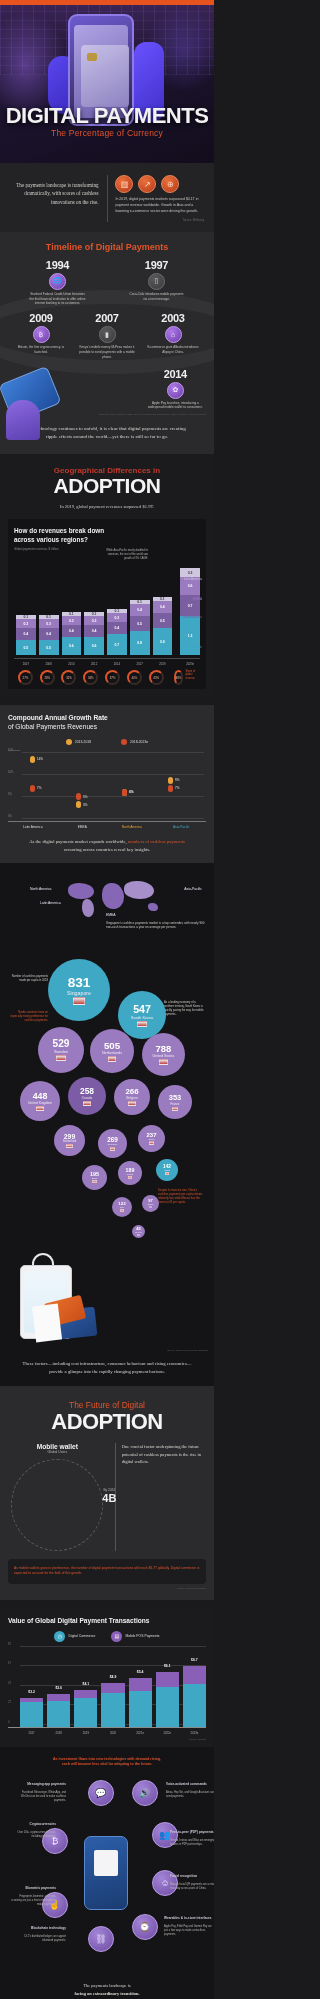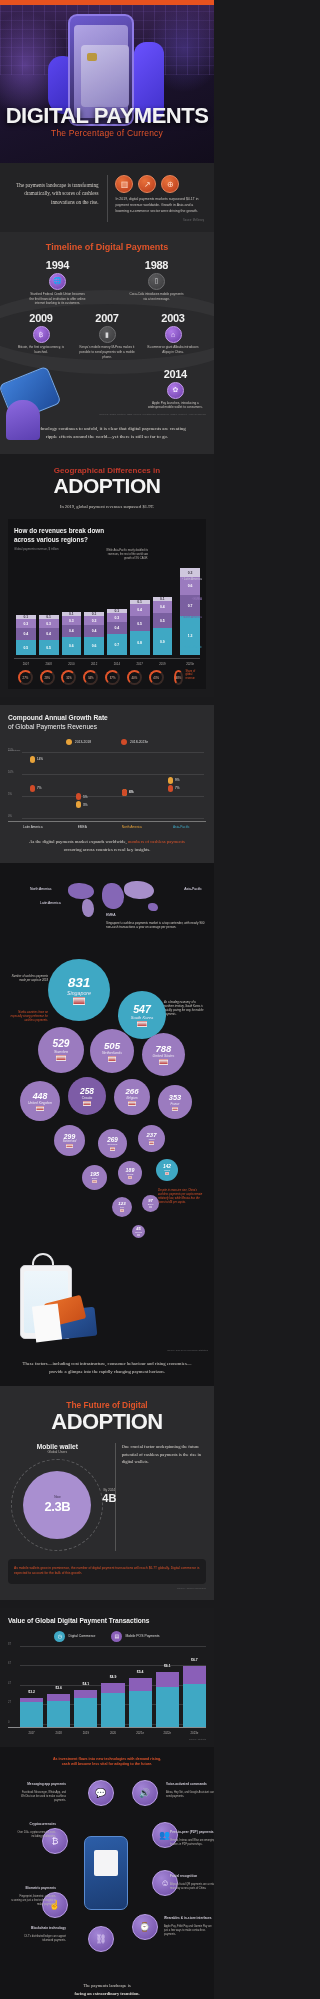--- a/index.html
+++ b/index.html
@@ -106,21 +106,21 @@
   .cagr-x { display:flex; margin-top:3px; }
   .cx { flex:1; text-align:center; font-size:3.2px; }
   .cagr-out { font-size:4.7px; text-align:center; line-height:1.7; color:#ddd9d3; padding:9px 12px 0; font-family:"Liberation Serif", serif; }
 
   
   .mapsec { background:#141416; padding:8px 6px 10px; position:relative; }
   .wmap { position:relative; height:50px; }
   .mp { position:absolute; background:#8f6fc4; border-radius:40% 55% 45% 50%; opacity:.92; }
   .mlab { position:absolute; font-size:3.4px; color:#e6e2f2; }
   .mnote { font-size:3px; color:#cfcbc5; line-height:1.55; }
-  .bubwrap { position:relative; height:300px; margin-top:4px;font-style:italic; }
+  .bubwrap { position:relative; height:300px; margin-top:4px; }
   .bub { position:absolute; border-radius:50%; display:flex; flex-direction:column; align-items:center; justify-content:center; }
   .bub .n { font-weight:bold; color:#fff; }
   .bub .c { color:#efeaf6; }
   .flag { margin-top:1px; border:.5px solid rgba(255,255,255,.4); }
   .b-teal { background:#3fa8c4; }
   .b-pur { background:#9b7bbf; }
   .b-pur2 { background:#7d5ca6; }
   .side-note { position:absolute; font-size:2.7px; line-height:1.5; color:#cfcbc5; }
   .orange { color:#e0542a; }
 
@@ -129,21 +129,21 @@
   .tab-scr { position:absolute; left:3px; top:5px; right:3px; bottom:5px; background:linear-gradient(180deg,#eef6fb,#dfeef7); border-radius:2px; }
   .wifi { position:absolute; left:26px; top:2px; width:22px; height:12px; border:2px solid #e8e8ea; border-bottom:none; border-radius:22px 22px 0 0; }
   .ccard { position:absolute; left:44px; top:58px; width:46px; height:29px; background:linear-gradient(150deg,#2f5fa8,#1d3f7a); border-radius:3px; transform:rotate(-6deg); }
   .ccard2 { position:absolute; left:40px; top:48px; width:38px; height:24px; background:linear-gradient(150deg,#e8702a,#c94f18); border-radius:3px; transform:rotate(-14deg); }
   .receipt { position:absolute; left:28px; top:54px; width:26px; height:36px; background:#fafafa; transform:rotate(-7deg); }
   .mapsrc { font-size:2.4px; color:#5e5e60; text-align:right; margin-top:2px; }
   .map-out { font-size:4.7px; text-align:center; line-height:1.7; color:#ddd9d3; padding:8px 10px 0; font-family:"Liberation Serif", serif; }
 
   
   .future { background:#2b2b2d; padding:14px 8px 10px; }
-  .f-k { text-align:center; font-size:8.4px; color:#e0542a; font-weight:bold; }
+  .f-k { text-align:center; font-size:8.4px; color:#e0542a; font-weight:normal; }
   .f-t { text-align:center; font-size:22px; font-weight:bold; color:#f4f4f4; letter-spacing:-.6px; line-height:1.05; }
   .f-row { display:flex; gap:8px; margin-top:10px; }
   .f-left { width:52%; }
   .f-right { width:48%; font-size:4.6px; line-height:1.7; color:#ddd9d3; font-family:"Liberation Serif", serif; border-left:1px solid #555; padding-left:6px; }
   .mw-t { text-align:center; font-size:6.6px; font-weight:bold; color:#f0f0f0; }
   .mw-s { text-align:center; font-size:3.4px; color:#b8b4b0; }
   .mw-ring { position:relative; width:92px; height:92px; margin:5px auto 0; border-radius:50%; border:1px dashed #5a5a5c; display:flex; align-items:center; justify-content:center; }
   .mw-circle { width:68px; height:68px; border-radius:50%; background:#a98fd0; display:flex; flex-direction:column; align-items:center; justify-content:center; }
   .mw-lab { font-size:3.2px; color:#3a2f4a; }
   .mw-val { font-size:13px; font-weight:bold; color:#fff; letter-spacing:-.5px; }
@@ -227,21 +227,21 @@
     <div class="tl-title">Timeline of Digital Payments</div>
     <div class="tl-snake"></div>
 
     <div class="tl-row">
       <div class="tl-item">
         <div class="tl-year">1994</div>
         <div class="tl-icon ic-p">🌐</div>
         <div class="tl-desc">Stanford Federal Credit Union becomes the first financial institution to offer online internet banking to its customers.</div>
       </div>
       <div class="tl-item">
-        <div class="tl-year">1988</div>
+        <div class="tl-year">1997</div>
         <div class="tl-icon ic-g">▯</div>
         <div class="tl-desc">Coca-Cola introduces mobile payments via a text message.</div>
       </div>
     </div>
 
     <div class="tl-row" style="margin-top:6px;">
       <div class="tl-item">
         <div class="tl-year">2009</div>
         <div class="tl-icon ic-p">฿</div>
         <div class="tl-desc">Bitcoin, the first cryptocurrency, is launched.</div>
@@ -582,24 +582,20 @@
   </div>
 
   <div class="future">
     <div class="f-k">The Future of Digital</div>
     <div class="f-t">ADOPTION</div>
     <div class="f-row">
       <div class="f-left">
         <div class="mw-t">Mobile wallet</div>
         <div class="mw-s">Global Users</div>
         <div class="mw-ring">
-          <div class="mw-circle">
-            <div class="mw-lab">Now</div>
-            <div class="mw-val">2.3B</div>
-          </div>
           <div class="mw-right">
             <div class="mw-r-lab">By 2024</div>
             <div class="mw-r-val">4B</div>
           </div>
         </div>
       </div>
       <div class="f-right">One crucial factor underpinning the future potential of cashless payments is the rise in digital wallets.</div>
     </div>
     <div class="f-callout">As mobile wallets grow in prominence, the number of digital payment transactions will reach $6.7T globally. Digital commerce is expected to account for the bulk of this growth.</div>
     <div class="f-src">Source: Juniper Research</div>

